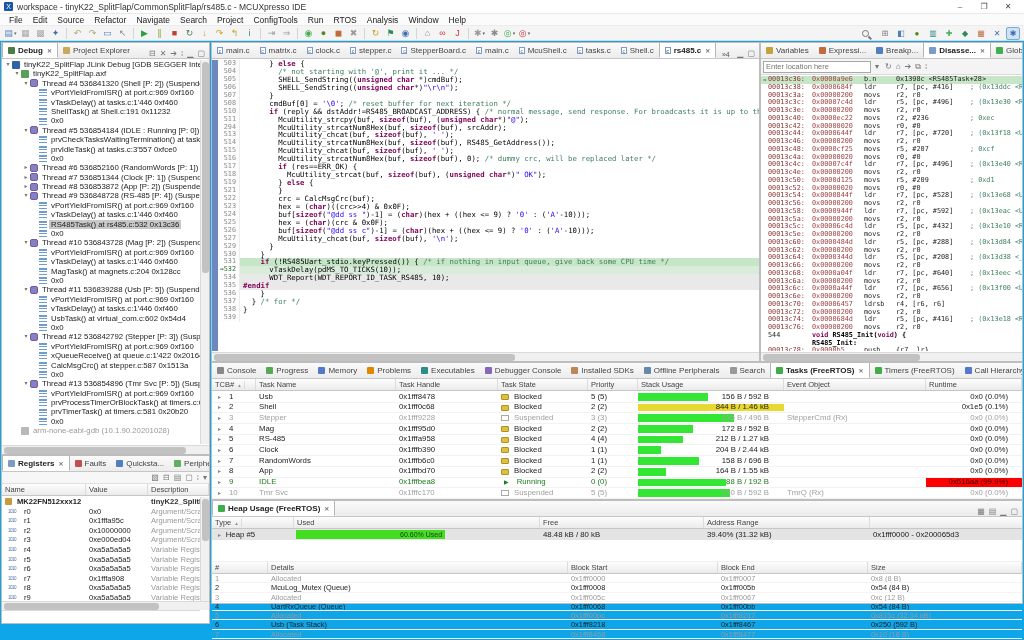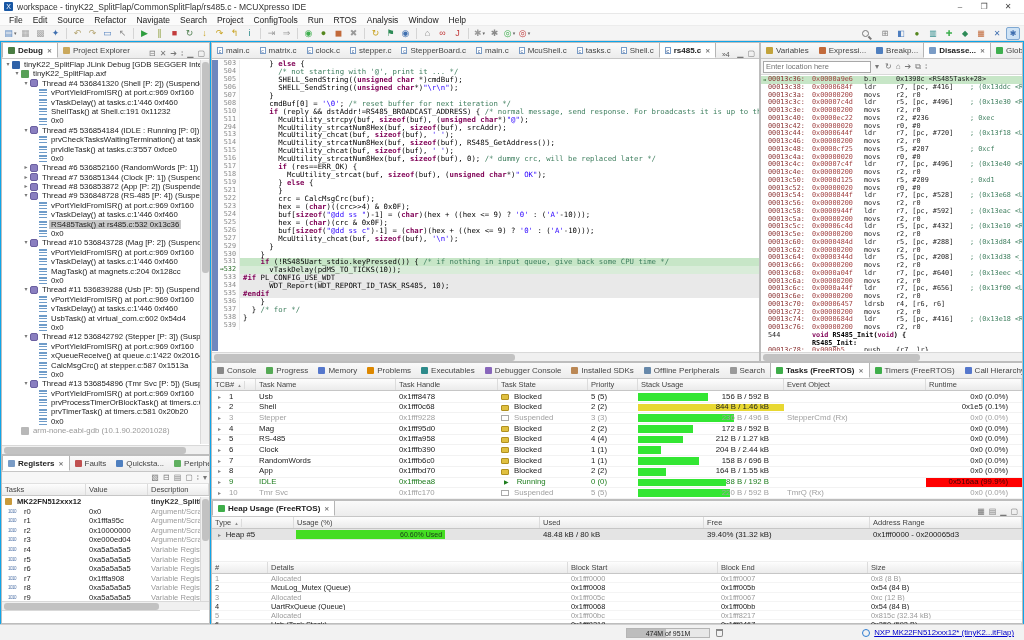--- a/index.html
+++ b/index.html
@@ -111,21 +111,21 @@
   .stacktext{position:absolute;right:12px;top:0;bottom:0;display:flex;align-items:center;}
   .cell-rt{justify-content:flex-end;padding-right:14px !important;}
   .rt-alert{background:#ff0000;color:#400000;}
   .st-blocked{width:6px;height:6px;background:#e0c040;border:1px solid #b09020;border-radius:1px;flex:0 0 auto;}
   .st-susp{width:6px;height:6px;background:#fff;border:1px solid #aaa;flex:0 0 auto;}
   .st-run{color:#1e7d1e;font-size:6px;flex:0 0 auto;}
   .expander{color:#888;font-size:6px;flex:0 0 auto;}
   .sort{font-size:5px;color:#888;margin-left:1px;}
 
   
-  #heap-panel{left:211px;top:500px;width:812px;height:124px;}
+  #heap-panel{left:211px;top:500px;width:812px;height:104px;}
   .heap-grid{grid-template-columns:82px 246px 164px 166px 1fr;}
   .blocks-grid{grid-template-columns:56px 300px 150px 150px 1fr;}
   .heap-row{display:grid;height:11px;line-height:11px;font-size:7.8px;background:#e4e4e4;}
   .heap-row span{padding:0 3px;white-space:nowrap;overflow:hidden;}
   .usagewrap{position:relative;padding:0 !important;}
   .usagefill{position:absolute;left:2px;top:1px;bottom:1px;background:#44dd22;display:flex;align-items:center;justify-content:flex-end;padding-right:3px;font-size:7px;color:#1a3a1a;}
   .heap-empty{height:22px;border-bottom:1px solid #f0f0f0;}
   .block-row{display:grid;height:9.3px;line-height:9.3px;font-size:7.4px;border-bottom:1px solid #f4f4f4;}
   .block-row span{padding:0 3px;white-space:nowrap;overflow:hidden;}
   .block-row.alloc{color:#9a9a9a;}
@@ -469,21 +469,21 @@
       </div>
     <div id="reg-toolbar">
         <span class="hicon">▧</span>
         <span class="hicon">⊟</span>
         <span class="hicon">▤</span>
         <span class="hicon">▢</span>
         <span class="hicon">⁞</span>
         <span class="hicon">▾</span>
       </div>
     <div class="grid-hdr reg-grid" id="reg-hdr">
-        <span>Tasks</span>
+        <span>Name</span>
         <span>Value</span>
         <span>Description</span>
       </div>
     <div id="registers-rows">
         <div class="grid-row reg-grid">
           <span class="reg-name" style="font-weight: bold;">
             <span style="width: 7px; height: 7px; background: rgb(201, 154, 59); border-radius: 1px; flex: 0 0 auto;"></span>
             <span>MK22FN512xxx12</span>
           </span>
           <span></span>
@@ -651,21 +651,20 @@
           <div class="code-line"><span class="lnum">522</span><span class="ltext">        crc = CalcMsgCrc(buf);</span></div>
           <div class="code-line"><span class="lnum">523</span><span class="ltext">        hex = (<span class="kw">char</span>)((crc&gt;&gt;4) &amp; 0x0F);</span></div>
           <div class="code-line"><span class="lnum">524</span><span class="ltext">        buf[<span class="kw">sizeof</span>(<span class="str">"@dd ss "</span>)-1] = (<span class="kw">char</span>)(hex + ((hex &lt;= 9) ? <span class="str">'0'</span> : (<span class="str">'A'</span>-10)));</span></div>
           <div class="code-line"><span class="lnum">525</span><span class="ltext">        hex = (<span class="kw">char</span>)(crc &amp; 0x0F);</span></div>
           <div class="code-line"><span class="lnum">526</span><span class="ltext">        buf[<span class="kw">sizeof</span>(<span class="str">"@dd ss c"</span>)-1] = (<span class="kw">char</span>)(hex + ((hex &lt;= 9) ? <span class="str">'0'</span> : (<span class="str">'A'</span>-10)));</span></div>
           <div class="code-line"><span class="lnum">527</span><span class="ltext">        McuUtility_chcat(buf, <span class="kw">sizeof</span>(buf), <span class="str">'\n'</span>);</span></div>
           <div class="code-line"><span class="lnum">529</span><span class="ltext">      }</span></div>
           <div class="code-line"><span class="lnum">530</span><span class="ltext">    }</span></div>
           <div class="code-line bg-g1"><span class="lnum">531</span><span class="ltext">    <span class="kw">if</span> (!RS485Uart_stdio.keyPressed()) { <span class="cmt">/* if nothing in input queue, give back some CPU time */</span></span></div>
           <div class="code-line bg-g2"><span class="lnum" style="color: rgb(47, 111, 47);">→532</span><span class="ltext">      vTaskDelay(pdMS_TO_TICKS(10));</span></div>
-          <div class="code-line bg-gray"><span class="lnum">533</span><span class="ltext"><span class="kw">#if</span> PL_CONFIG_USE_WDT</span></div>
           <div class="code-line bg-gray"><span class="lnum">534</span><span class="ltext">      WDT_Report(WDT_REPORT_ID_TASK_RS485, 10);</span></div>
           <div class="code-line bg-gray"><span class="lnum">535</span><span class="ltext"><span class="kw">#endif</span></span></div>
           <div class="code-line"><span class="lnum">536</span><span class="ltext">    }</span></div>
           <div class="code-line"><span class="lnum">537</span><span class="ltext">  } <span class="cmt">/* for */</span></span></div>
           <div class="code-line"><span class="lnum">538</span><span class="ltext">}</span></div>
           <div class="code-line"><span class="lnum">539</span><span class="ltext"></span></div>
         </div>
     </div>
     <div class="hscroll">
         <div class="hthumb" style="left:2px;width:55%;"></div>
@@ -1015,21 +1014,20 @@
         </span>
         <span class="hdr-icons">
           <span class="hicon">▦</span>
           <span class="hicon">▤</span>
           <span class="hicon">▁</span>
           <span class="hicon">▢</span>
         </span>
       </div>
     <div class="grid-hdr heap-grid" id="heap-hdr">
         <span>Type<span class="sort">▴</span></span>
-        <span>Usage (%)</span>
         <span>Used</span>
         <span>Free</span>
         <span>Address Range</span>
       </div>
     <div id="heap-rows">
         <div class="heap-row heap-grid">
           <span><span class="expander">▸ </span>Heap #5</span>
           <span class="usagewrap">
             <span class="usagefill" style="width: 60.6%;">60.60% Used</span>
           </span>
@@ -1092,25 +1090,14 @@
         <div class="block-row blocks-grid alloc">
           <span>7</span>
           <span>Allocated</span>
           <span>0x1fff8468</span>
           <span>0x1fff8477</span>
           <span>0x10 (16 B)</span>
         </div>
       </div>
   </div>
 
-  <div id="statusbar">
-    <span id="mem-gauge">
-      <span id="mem-fill"></span>
-      <span id="mem-label">474M of 951M</span>
-    </span>
-    <span id="trash"></span>
-    <span id="status-right">
-      <span id="target-clock"></span>
-      <span id="target-link">NXP MK22FN512xxx12* (tinyK2...itFlap)</span>
-    </span>
-  </div>
 
 </div>
 
 </body></html>

